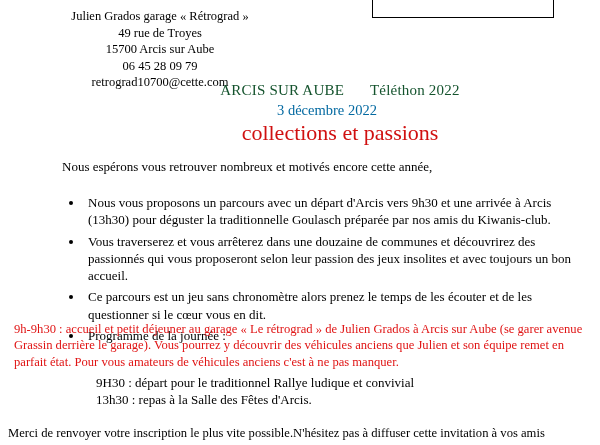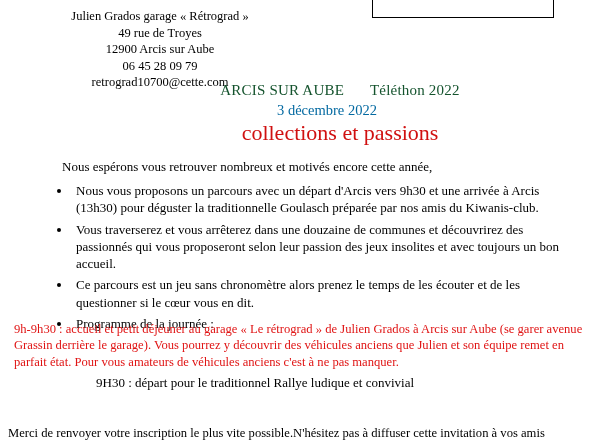--- a/index.html
+++ b/index.html
@@ -84,21 +84,21 @@
     top: 158px;
     width: 470px;
     font-size: 13px;
     line-height: 17px;
   }
   .bullets {
     position: absolute;
     left: 44px;
     top: 178px;
     width: 500px;
-    margin: 4px;
+    margin: 16px;
     padding: 0 0 0 24px;
     font-size: 13px;
     line-height: 17.3px;
   }
   .bullets li {
     margin-bottom: 4px;
     padding-left: 4px;
     text-align: left;
   }
   .bullets li.no-gap {
@@ -136,21 +136,21 @@
 </head>
 <body>
 
 <div class="page">
 
   <div class="top-box"></div>
 
   <div class="sender">
     <div>Julien Grados garage « Rétrograd »</div>
     <div>49 rue de Troyes</div>
-    <div>12900 Arcis sur Aube</div>
+    <div>15700 Arcis sur Aube</div>
     <div>06 45 28 09 79</div>
     <div>retrograd10700@cette.com</div>
   </div>
 
   <div class="heading-blue">
     <span>ARCIS SUR AUBE</span><span class="gap"></span><span>Téléthon 2022</span>
   </div>
 
   <div class="heading-red-date">3 décembre 2022</div>
 
@@ -162,17 +162,18 @@
     <li>Nous vous proposons un parcours avec un départ d'Arcis vers 9h30 et une arrivée à Arcis (13h30) pour déguster la traditionnelle Goulasch préparée par nos amis du Kiwanis-club.</li>
     <li>Vous traverserez et vous arrêterez dans une douzaine de communes et découvrirez des passionnés qui vous proposeront selon leur passion des jeux insolites et avec toujours un bon accueil.</li>
     <li>Ce parcours est un jeu sans chronomètre alors prenez le temps de les écouter et de les questionner si le cœur vous en dit.</li>
     <li class="no-gap">Programme de la journée :</li>
   </ul>
 
   <div class="red-para">9h-9h30 : accueil et petit déjeuner au garage « Le rétrograd » de Julien Grados à Arcis sur Aube (se garer avenue Grassin derrière le garage). Vous pourrez y découvrir des véhicules anciens que Julien et son équipe remet en parfait état. Pour vous amateurs de véhicules anciens c'est à ne pas manquer.</div>
 
   <div class="sched">
     <div>9H30 : départ pour le traditionnel Rallye ludique et convivial</div>
+    <div>13h30 : repas à la Salle des Fêtes d'Arcis.</div>
   </div>
 
   <div class="footer">Merci de renvoyer votre inscription le plus vite possible.N'hésitez pas à diffuser cette invitation à vos amis</div>
 
 </div>
 
 </body></html>

